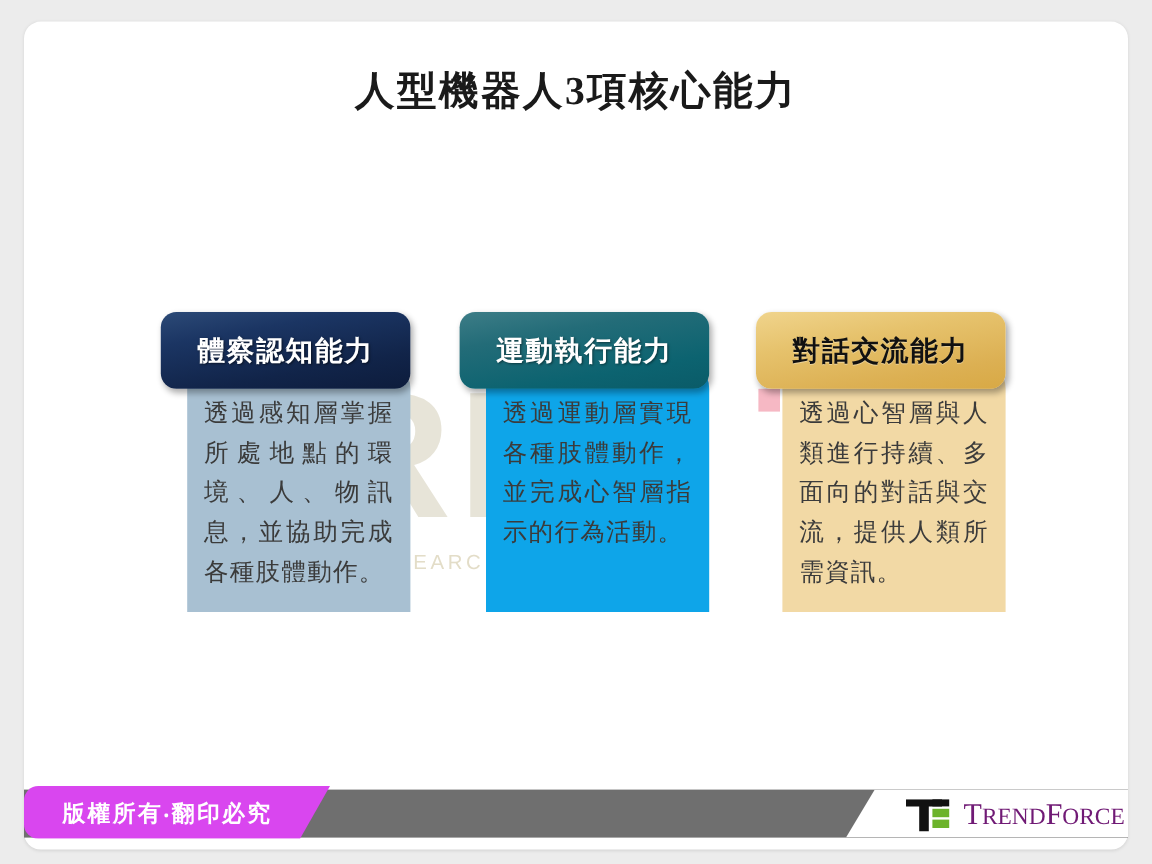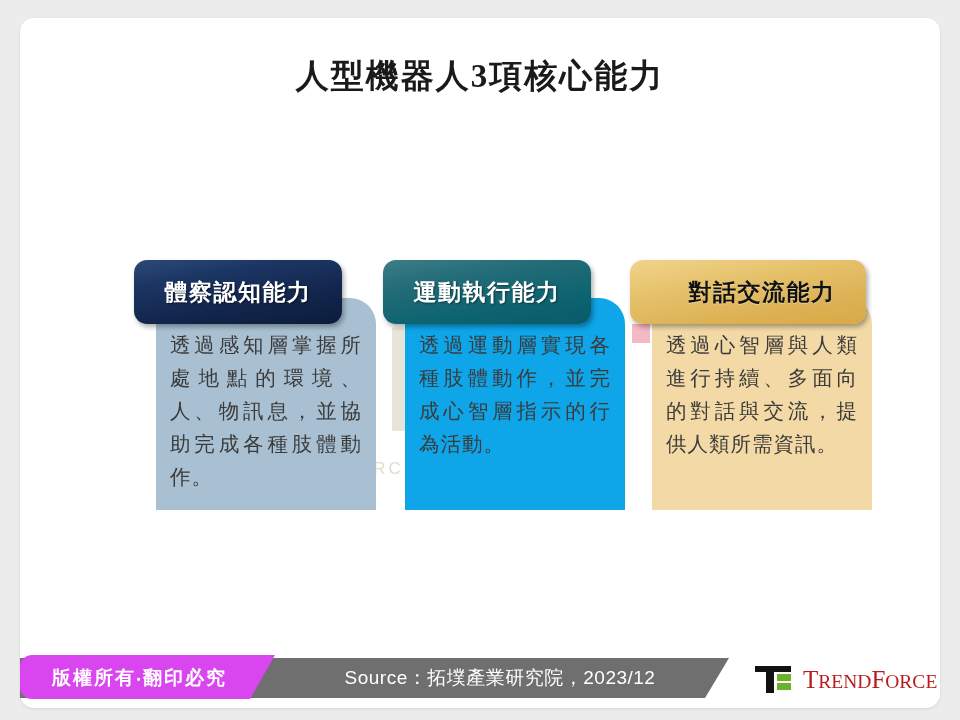--- a/index.html
+++ b/index.html
@@ -99,21 +99,21 @@
     height: 720px;
   }
   .card {
     position: absolute;
     width: 242px;
   }
   .card-body {
     position: absolute;
     top: 58px;
     left: 22px;
-    width: 220px;
+    width: 186px;
     height: 212px;
     border-top-right-radius: 26px;
     box-sizing: border-box;
     padding: 30px 14px 10px 14px;
   }
   .card-body-text {
     font-family: "Liberation Sans", sans-serif;
     font-size: 20.5px;
     line-height: 33px;
     color: #3b3b3b;
@@ -155,21 +155,20 @@
   #card-motion .card-head {
     background: linear-gradient(170deg, #3d7d87 0%, #236c78 30%, #0c6370 72%, #0a5b68 100%);
   }
   #card-motion .card-head-text { color: #ffffff; text-shadow: 1px 1px 2px rgba(0,0,0,0.45); }
   #card-motion .card-body { background: #0ea5e9; }
 
   
   #card-dialogue { left: 610px; top: 222px; }
   #card-dialogue .card-head {
     background: linear-gradient(170deg, #f0d48c 0%, #e6c26c 35%, #dcb053 75%, #d8a945 100%);
-    padding-left: 28px;
   }
   #card-dialogue .card-head-text { color: #111111; text-shadow: 0 1px 0 rgba(255,255,255,0.35); }
   #card-dialogue .card-body { background: #f2d9a5; }
 
   
   .footer-gray {
     position: absolute;
     left: 20px;
     top: 658px;
     width: 920px;
@@ -230,21 +229,21 @@
     align-items: center;
   }
   .logo-mark {
     width: 40px;
     height: 27px;
     margin-right: 8px;
   }
   .logo-word {
     font-family: "Liberation Serif", serif;
     font-size: 25px;
-    color: #b91c1c;
+    color: #701a75;
     letter-spacing: 0px;
     line-height: 1;
     white-space: nowrap;
     text-align: center;
   }
   .logo-word .cap { font-size: 25px; }
   .logo-word .small { font-size: 19.5px; }
 
   .footer-disclaimer {
     position: absolute;
@@ -305,21 +304,20 @@
     </div>
   </div>
 
   <div class="footer-gray"></div>
   <div class="footer-gray-notch"></div>
 
   <div class="footer-badge">
     <span class="footer-badge-text">版權所有‧翻印必究</span>
   </div>
 
-  <div class="footer-source">Source：拓墣產業研究院，2023/12</div>
 
   <div class="footer-logo">
     <svg class="logo-mark" viewBox="0 0 40 27">
       <polygon points="0,0 30,0 30,6 19,6 19,27 11,27 11,6 0,6" fill="#111111"></polygon>
       <rect x="22" y="0" width="14" height="6" fill="#111111"></rect>
       <rect x="22" y="8" width="14" height="7" fill="#6cb32b"></rect>
       <rect x="22" y="17" width="14" height="7" fill="#6cb32b"></rect>
     </svg>
     <span class="logo-word"><span class="cap">T</span><span class="small">REND</span><span class="cap">F</span><span class="small">ORCE</span></span>
   </div>

